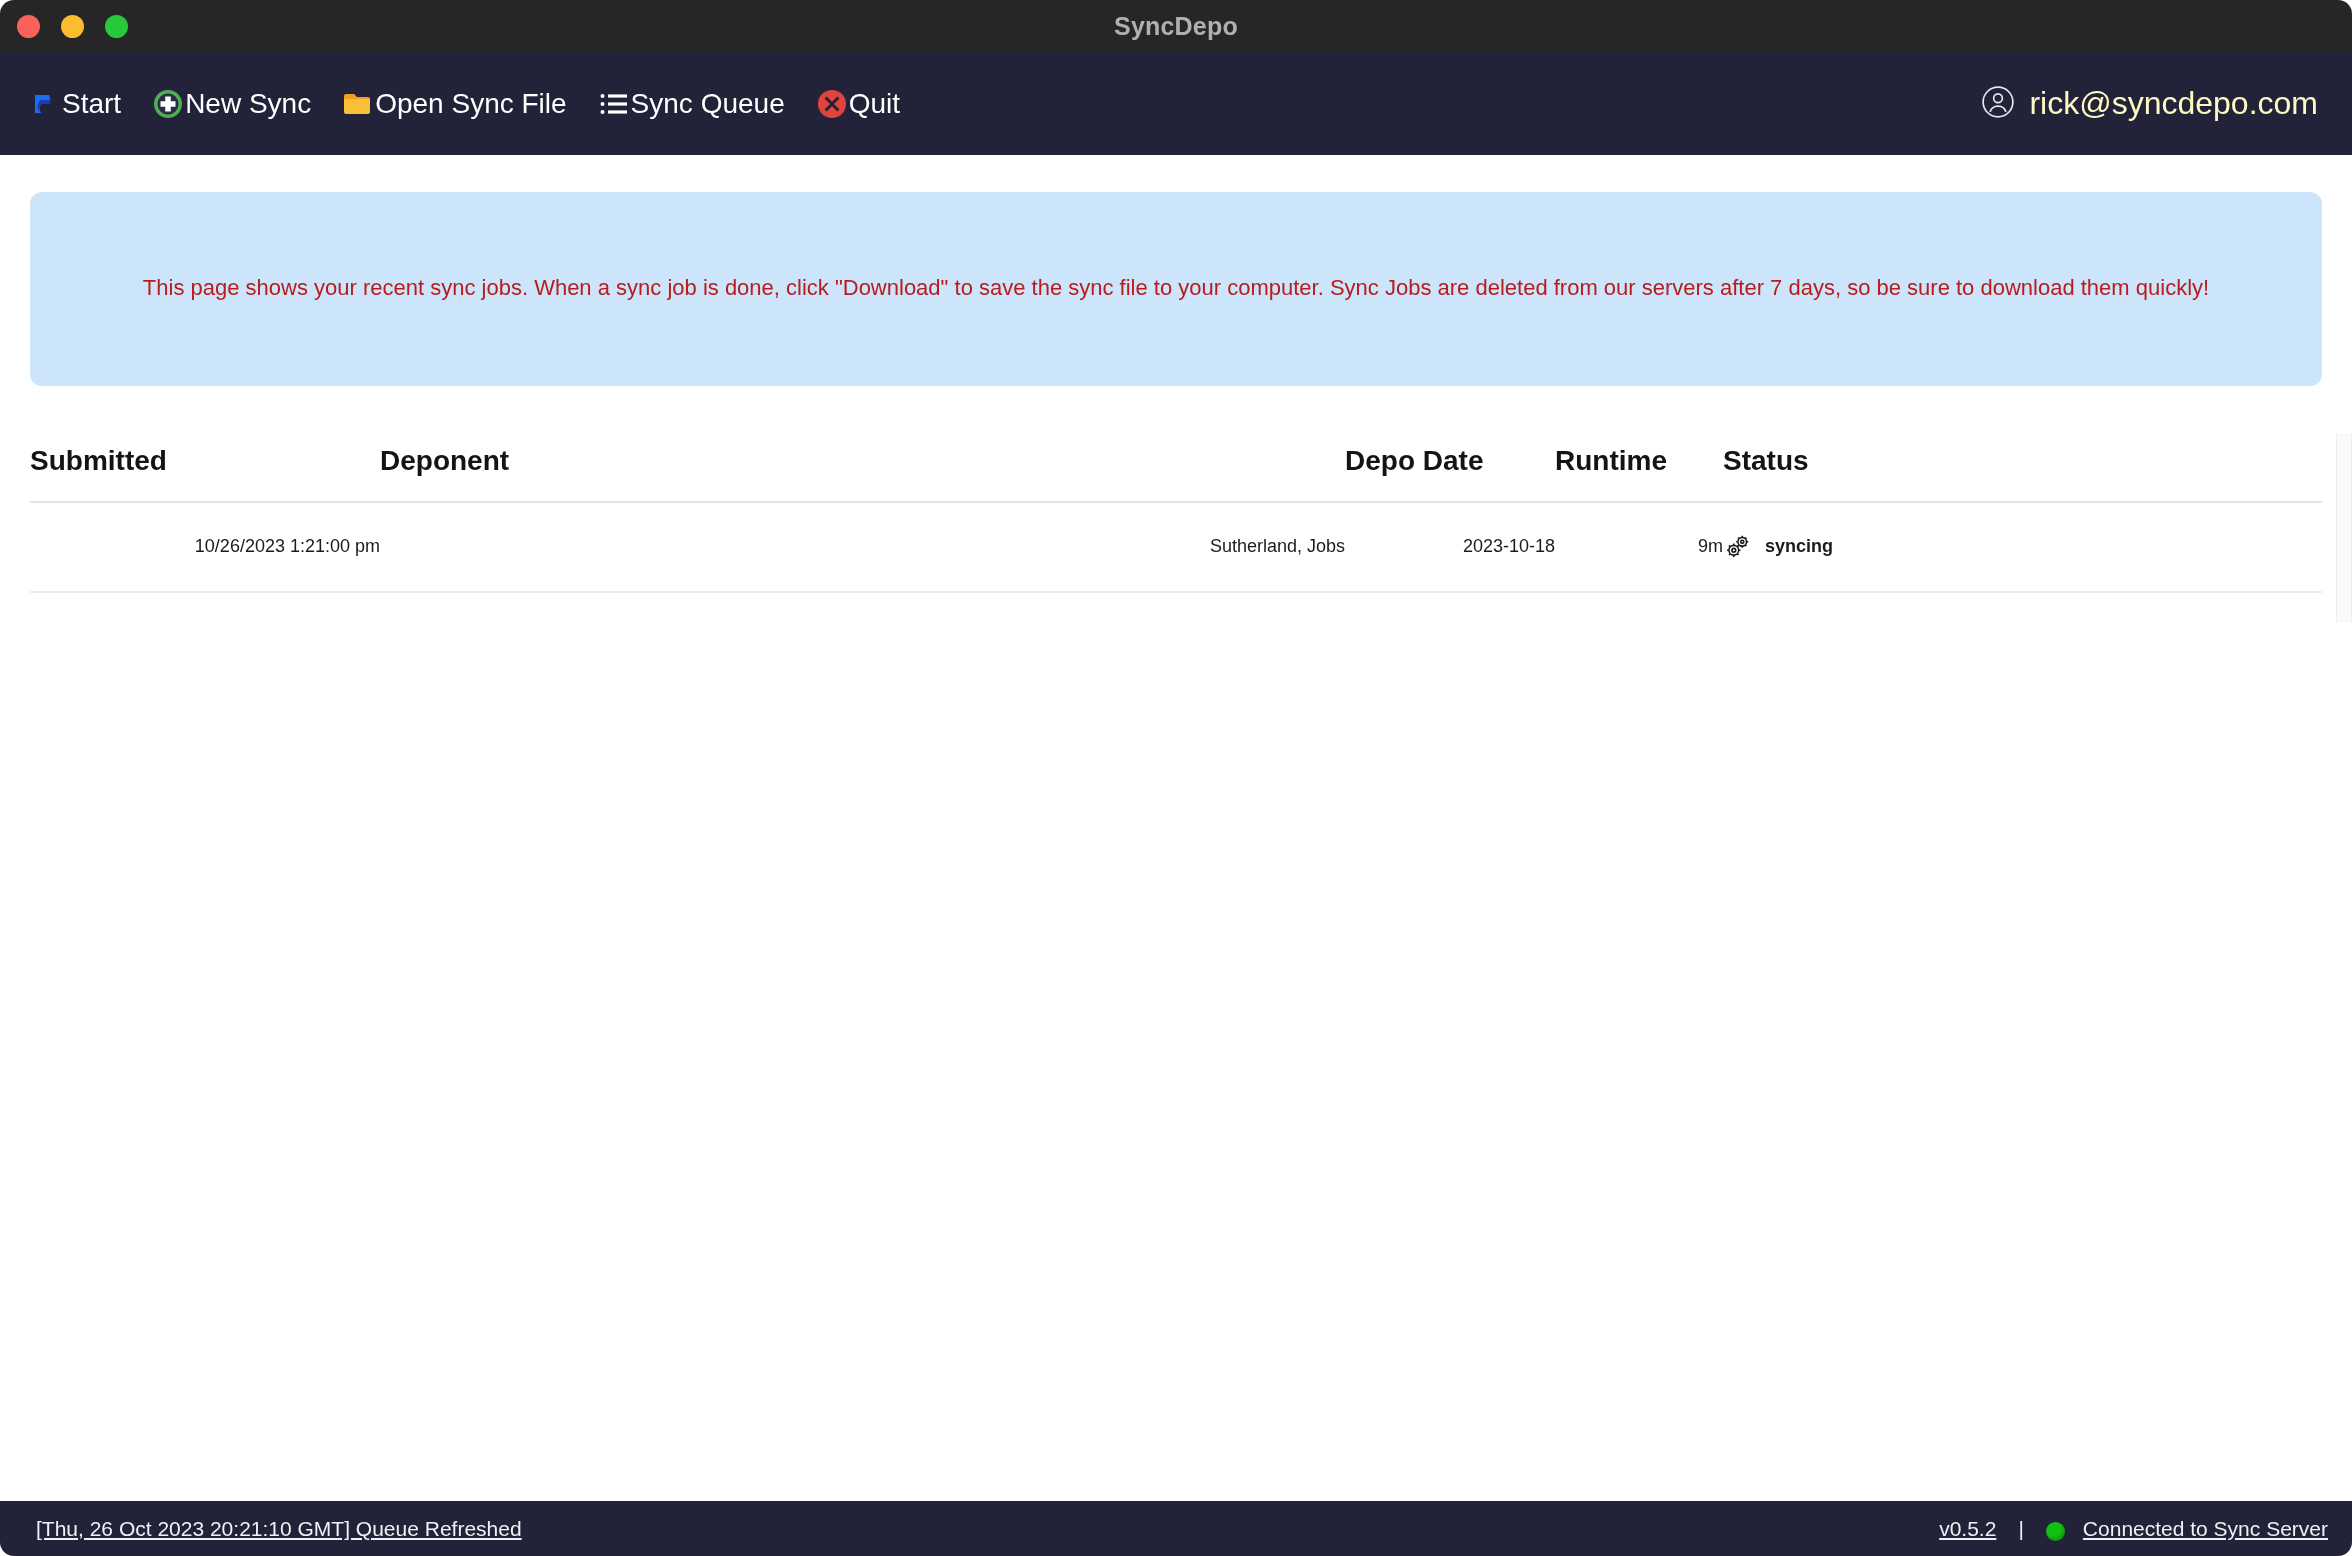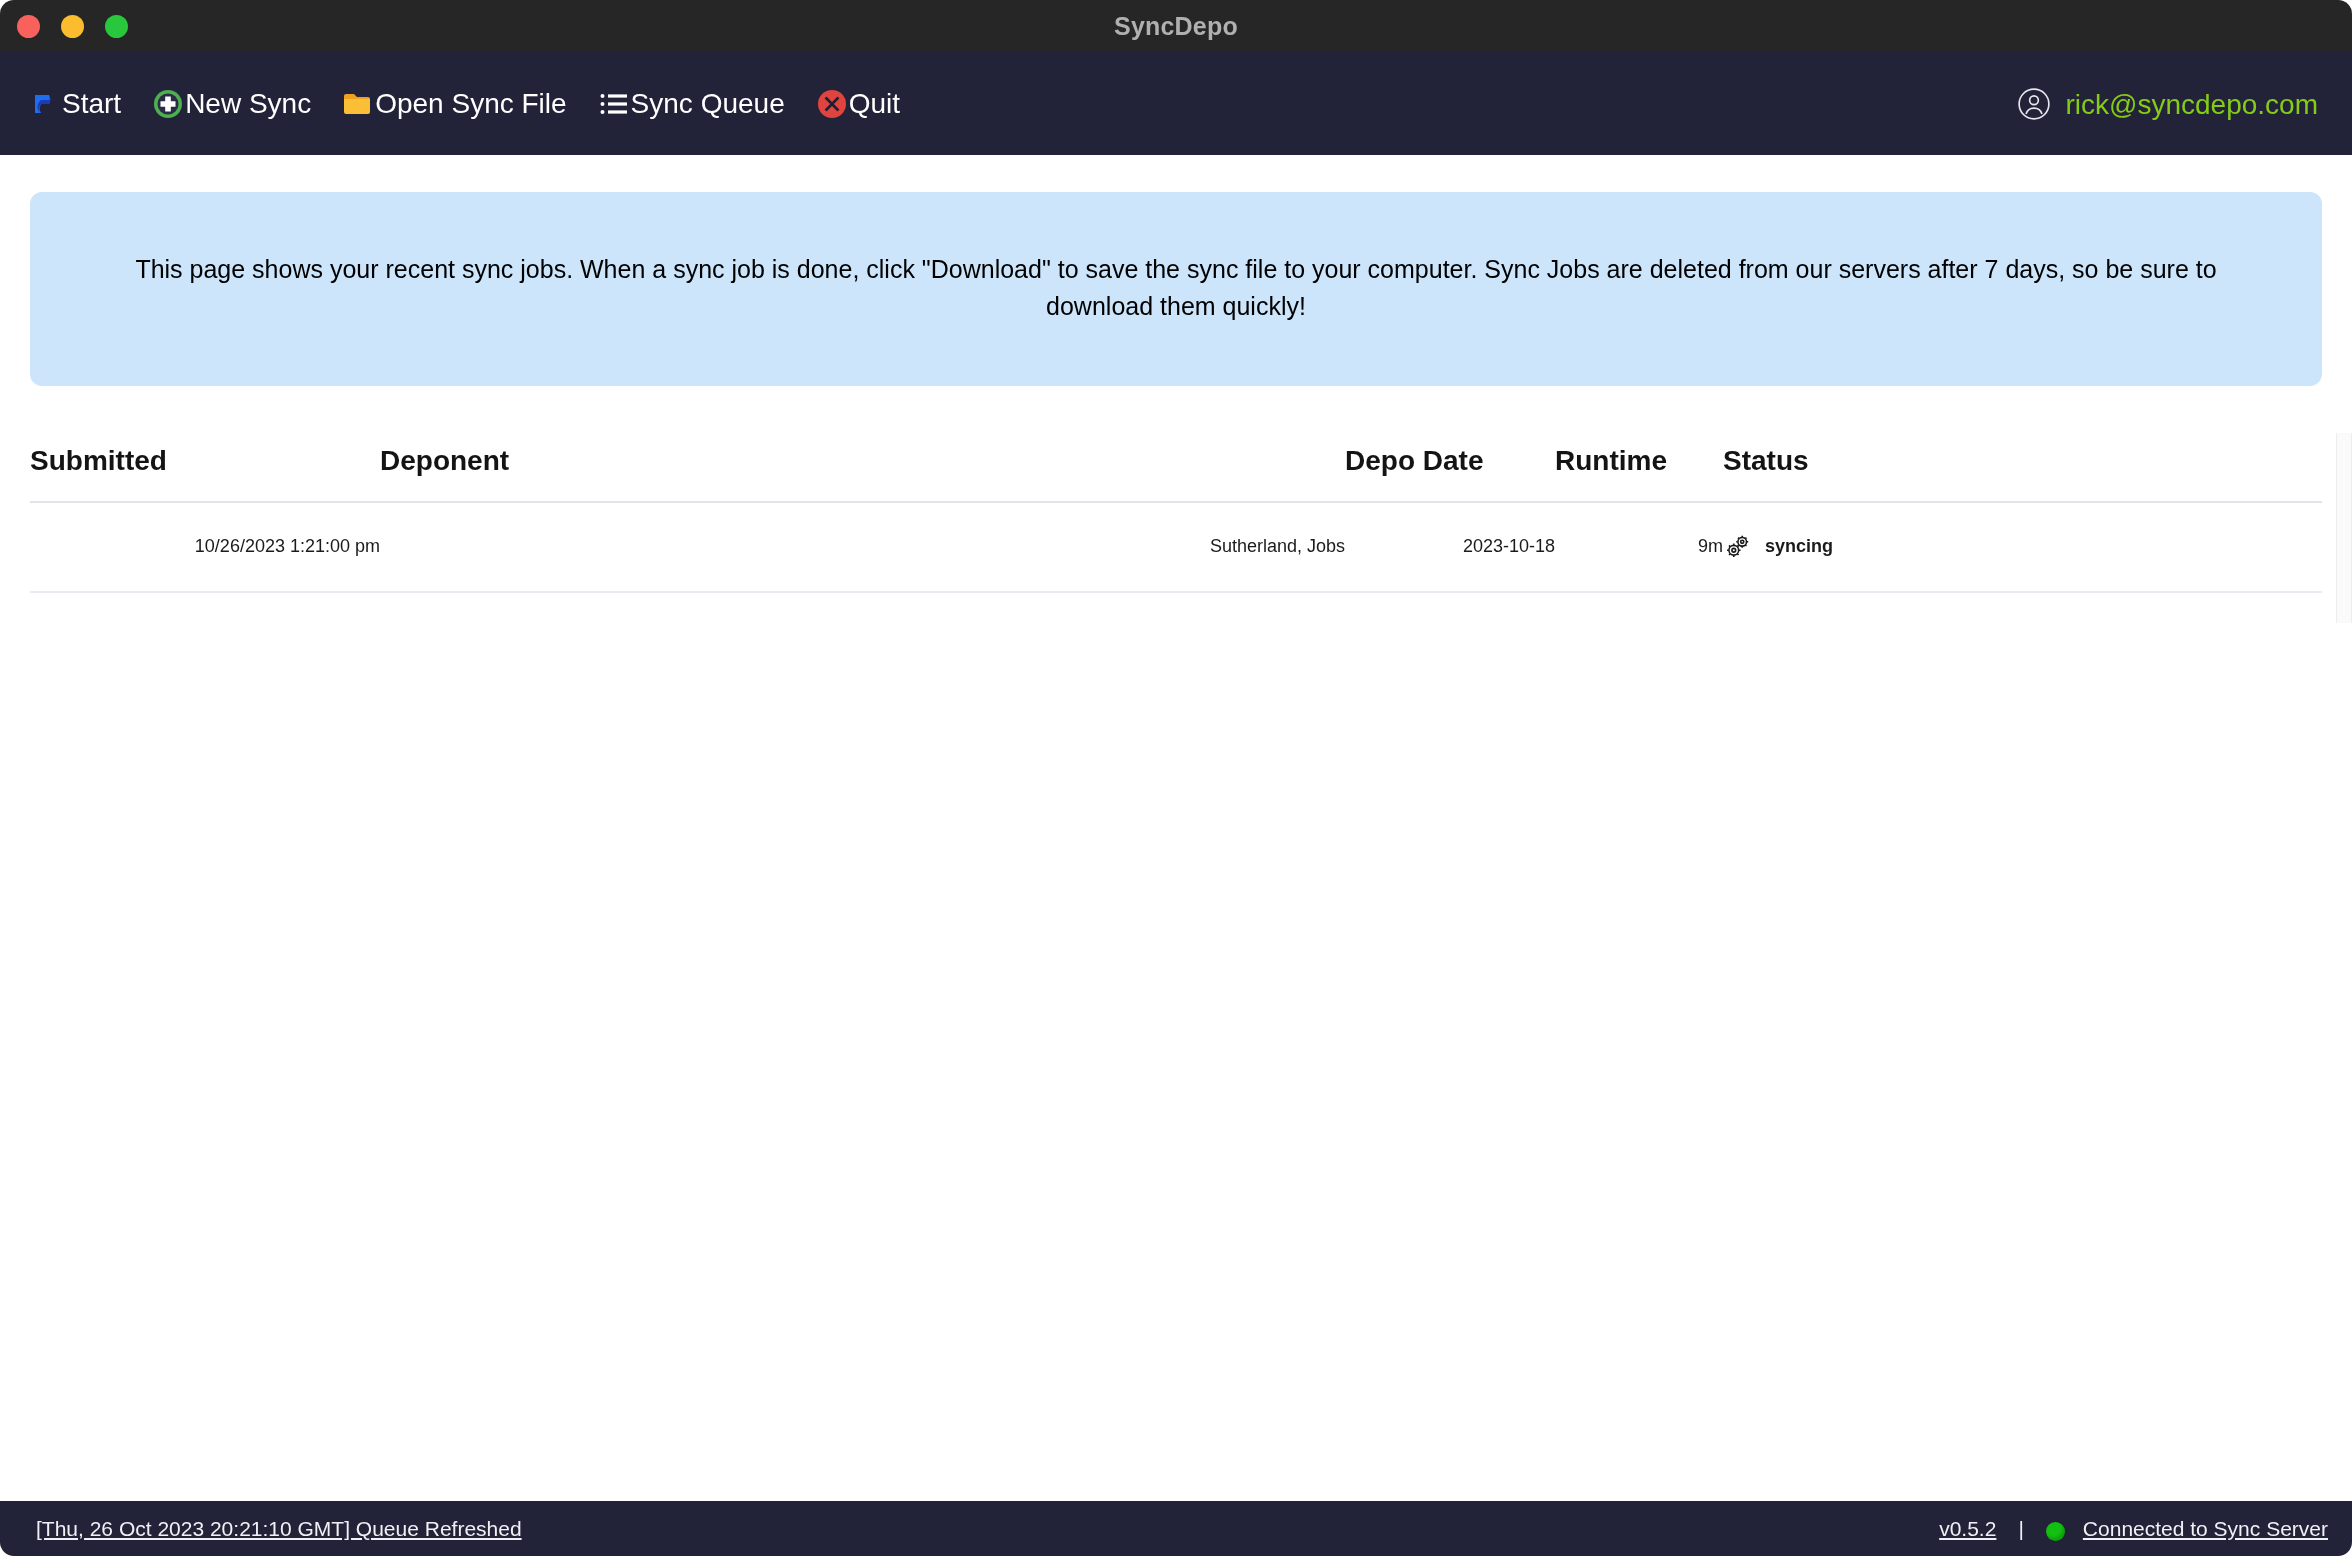--- a/index.html
+++ b/index.html
@@ -96,45 +96,45 @@
     display: inline-flex;
     align-items: center;
     justify-content: center;
     flex: 0 0 34px;
   }
   .tb-icon svg { display: block; }
 
   .toolbar-right {
     margin-left: auto;
     display: flex;
-    align-items: flex-end;
+    align-items: flex-start;
     gap: 14px;
-    color: #84cc16;
-    font-size: 28px;
+    color: #fef9c3;
+    font-size: 32px;
     cursor: pointer;
     padding-right: 10px;
   }
   .account-icon { width: 34px; height: 34px; flex: 0 0 34px; }
 
   
   .content {
     flex: 1 1 auto;
     position: relative;
     background: #ffffff;
     padding: 0 30px;
     overflow: hidden;
   }
 
   .info-banner {
     margin-top: 37px;
     background: #cce5fb;
     border-radius: 12px;
     padding: 33px 60px 36px 60px;
-    color: #000000;
-    font-size: 25px;
+    color: #b91c1c;
+    font-size: 22px;
     line-height: 1.45;
     text-align: center;
     min-height: 194px;
     display: flex;
     align-items: center;
     justify-content: center;
   }
   .info-banner p { max-width: 2180px; }
 
   

